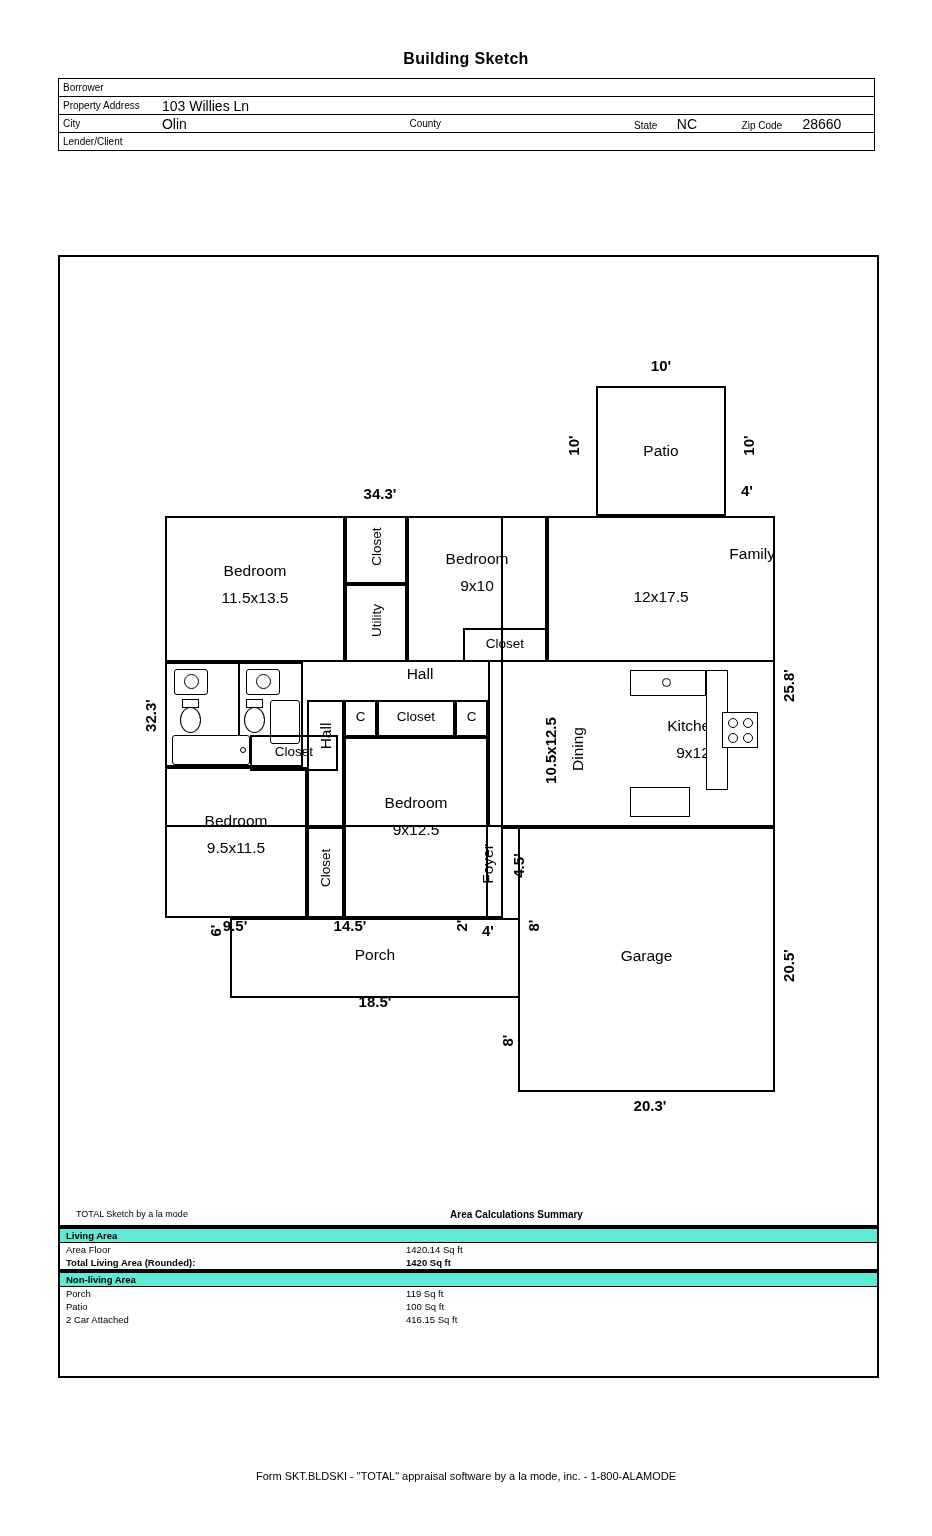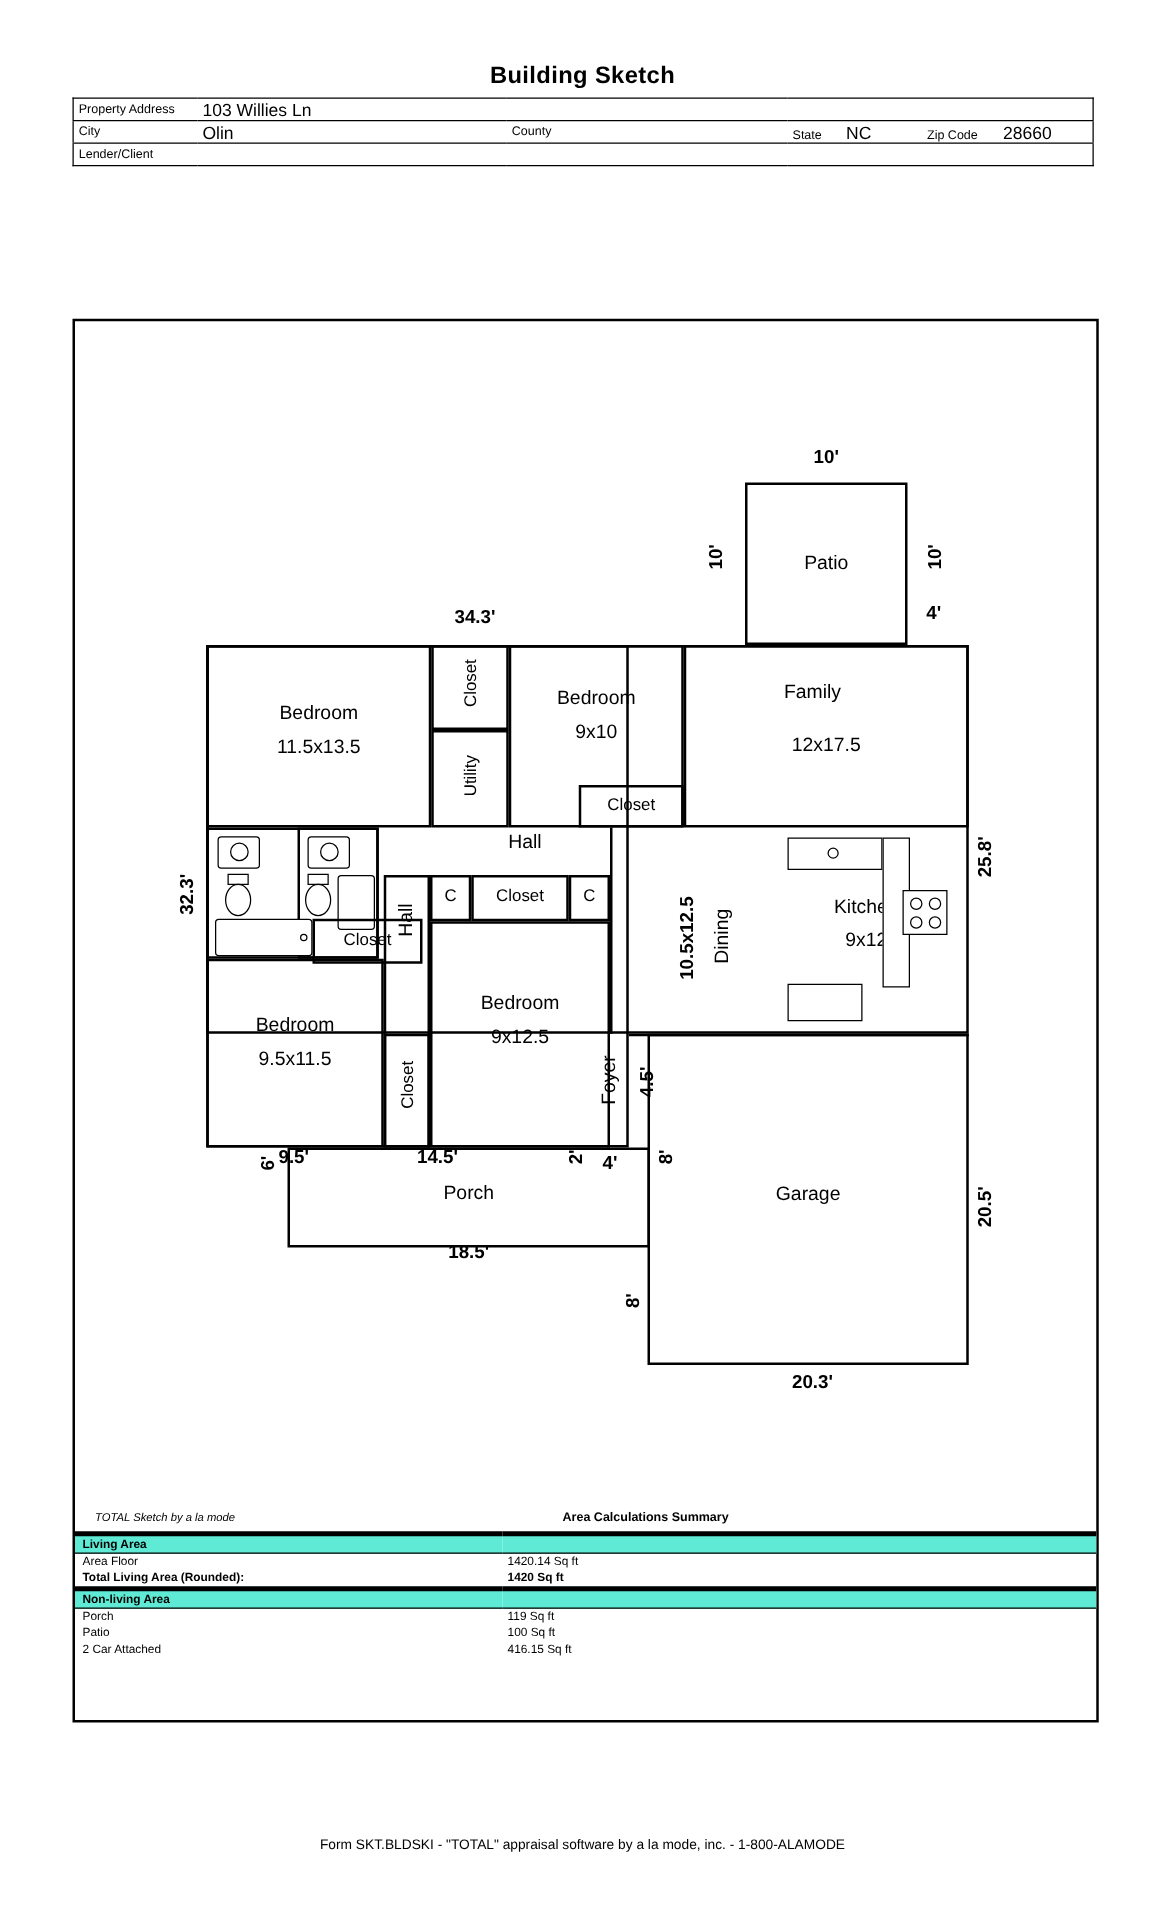--- a/index.html
+++ b/index.html
@@ -1,18 +1,18 @@
 <!DOCTYPE html>
 <html><head>
 <meta charset="utf-8">
 <style>
   html,body{margin:0;padding:0;background:#fff;}
   body{width:932px;height:1536px;position:relative;font-family:"Liberation Sans",sans-serif;color:#000;}
   .page{position:absolute;inset:0;}
-  #title{position:absolute;top:50px;left:0;width:932px;text-align:center;font-size:19px;font-weight:bold;letter-spacing:.3px;}
+  #title{position:absolute;top:50px;left:0;width:932px;text-align:center;font-size:16px;font-weight:bold;letter-spacing:.3px;}
 
   
   #infotable{position:absolute;left:58px;top:78px;width:817px;border:1px solid #000;border-collapse:collapse;font-size:10.5px;}
   #infotable td{border-top:1px solid #000;padding:0 4px;height:17px;vertical-align:middle;white-space:nowrap;}
   #infotable tr:first-child td{border-top:none;}
   .lbl{color:#000;font-size:10px;}
   .val{font-size:14px;padding-left:10px;}
 
   
   #sketchframe{position:absolute;left:58px;top:255px;width:817px;height:1119px;border:2px solid #000;background:#fff;}
@@ -23,40 +23,43 @@
   .lbl-c{position:absolute;text-align:center;line-height:1.15;}
   .nm{font-size:15.5px;}
   .dim{font-size:15px;font-weight:bold;}
   .dimv{font-size:15px;font-weight:bold;transform:rotate(-90deg);transform-origin:center center;white-space:nowrap;}
   .small{font-size:13.5px;}
   .rot{transform:rotate(-90deg);transform-origin:center center;white-space:nowrap;}
 
   
   .fx{position:absolute;border:1.5px solid #000;box-sizing:border-box;background:#fff;}
   .fxr{border-radius:50%;}
-  #totalsketch{position:absolute;left:16px;top:952px;font-size:9px;font-style:italic;}
+  #totalsketch{position:absolute;left:16px;top:952px;font-size:9px;}
   #acs{position:absolute;left:0;top:952px;width:913px;text-align:center;font-size:10px;font-weight:bold;}
   #sumtable{position:absolute;left:0;top:968px;width:817px;border-collapse:collapse;font-size:9.5px;}
   #sumtable td{padding:1px 0;}
   #sumtable .bar td{background:#5eead4;font-weight:bold;border-top:4px solid #000000;border-bottom:1px solid #000;}
   #sumtable td.c1{width:340px;padding-left:6px;}
   #sumtable td.c2{width:477px;padding-left:4px;}
   .b{font-weight:bold;}
 
   #footer{position:absolute;left:0;top:1470px;width:932px;text-align:center;font-size:11px;}
 </style>
 </head>
 <body>
 
 <div class="page">
 
   <div id="title">Building Sketch</div>
 
   <table id="infotable">
     <tbody>
+        <tr>
+      <td class="lbl" colspan="4">Borrower</td>
+    </tr>
     <tr>
       <td class="lbl" style="width:92px">Property Address</td>
       <td class="val" colspan="3">103 Willies Ln</td>
     </tr>
     <tr>
       <td class="lbl" style="width:92px">
         <span>City</span>
       </td>
       <td class="val" style="width:255px">Olin</td>
       <td class="lbl" style="width:230px">County</td>
@@ -100,21 +103,21 @@
       <div class="rot small" style="position:absolute;left:285px;top:356px;width:62px;text-align:center;">Utility</div>
 
       <div class="rm" style="left:347px;top:259px;width:140px;height:146px;"></div>
       <div class="lbl-c nm" style="left:347px;top:293px;width:140px;">Bedroom</div>
       <div class="lbl-c nm" style="left:347px;top:320px;width:140px;">9x10</div>
 
       <div class="rm" style="left:403px;top:371px;width:84px;height:34px;"></div>
       <div class="lbl-c small" style="left:403px;top:379px;width:84px;">Closet</div>
 
       <div class="rm" style="left:487px;top:259px;width:228px;height:146px;"></div>
-      <div class="lbl-c nm" style="left:476px;top:288px;width:228px;">Family</div>
+      <div class="lbl-c nm" style="left:487px;top:288px;width:228px;text-align:right;">Family</div>
       <div class="lbl-c nm" style="left:487px;top:331px;width:228px;">12x17.5</div>
 
       <div class="lbl-c dim" style="left:240px;top:228px;width:160px;">34.3'</div>
 
       <div class="dimv" style="position:absolute;left:60px;top:450px;width:60px;text-align:center;">32.3'</div>
 
       <div class="dimv" style="position:absolute;left:698px;top:420px;width:60px;text-align:center;">25.8'</div>
       <div class="dimv" style="position:absolute;left:698px;top:700px;width:60px;text-align:center;">20.5'</div>
 
       <div class="rm" style="left:105px;top:405px;width:138px;height:105px;"></div>

